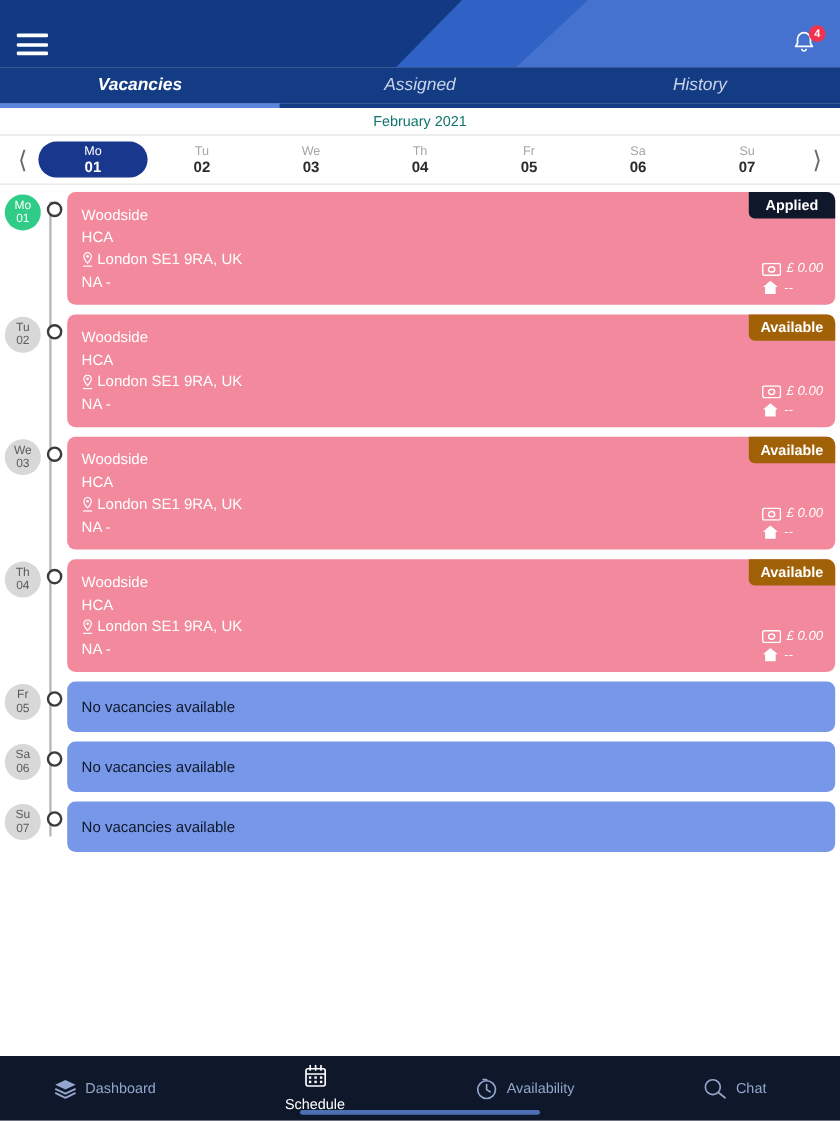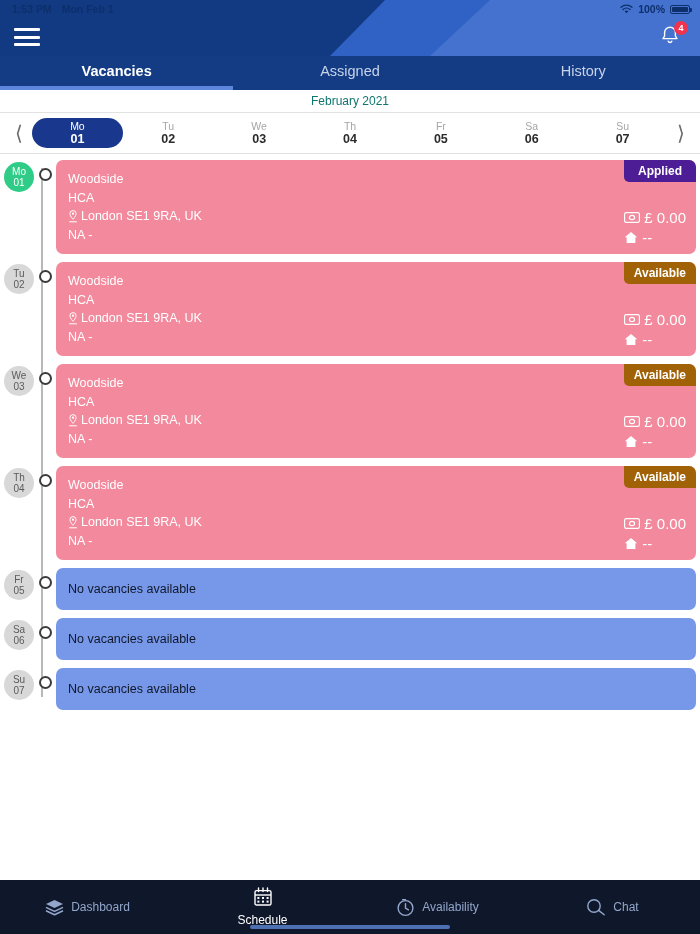--- a/index.html
+++ b/index.html
@@ -137,20 +137,21 @@
   }
   .tab {
     flex: 1;
     display: flex;
     align-items: center;
     justify-content: center;
     color: #c8d3ea;
     font-size: 14.5px;
     cursor: pointer;
     position: relative;
+    font-style: italic;
   }
   .tab.active {
     color: #ffffff;
     font-weight: bold;
   }
   .tab.active::after {
     content: "";
     position: absolute;
     bottom: -4px; left: 0; right: 0;
     height: 4px;
@@ -305,38 +306,39 @@
     padding: 0 10px;
     border-top-right-radius: 7px;
     border-bottom-left-radius: 5px;
     display: flex;
     align-items: center;
     justify-content: center;
     color: #ffffff;
     font-size: 12px;
     font-weight: bold;
   }
-  .badge.applied { background: #4c1d95; }
+  .badge.applied { background: #0f172a; }
   .badge.available { background: #a16207; }
 
   .card-meta {
     position: absolute;
     right: 10px;
     bottom: 8px;
     display: flex;
     flex-direction: column;
     align-items: flex-start;
     gap: 3px;
   }
   .meta-line {
     display: flex;
     align-items: center;
     gap: 4px;
     color: #ffffff;
-    font-size: 15px;
+    font-size: 11px;
+    font-style: italic;
   }
 
   .icon-svg { display: block; }
 
   
   .bottom-nav {
     height: 54px;
     background: #0f172a;
     display: flex;
     align-items: center;
@@ -367,39 +369,20 @@
 </style>
 </head>
 <body>
 
 <div class="app">
 
   <div class="header">
     <div class="header-shape-a"></div>
     <div class="header-shape-b"></div>
 
-    <div class="statusbar">
-      <div class="status-left">
-        <span>1:53 PM</span>
-        <span>Mon Feb 1</span>
-      </div>
-      <div class="status-right">
-        <span>
-          <svg class="icon-svg" width="13" height="10" viewBox="0 0 13 10">
-            <path d="M6.5 9.3 L4.6 7.2 a2.9 2.9 0 0 1 3.8 0 Z" fill="#0d2f6b"></path>
-            <path d="M2.9 5.5 a5.3 5.3 0 0 1 7.2 0" stroke="#0d2f6b" stroke-width="1.3" fill="none" stroke-linecap="round"></path>
-            <path d="M1 3.3 a8.2 8.2 0 0 1 11 0" stroke="#0d2f6b" stroke-width="1.3" fill="none" stroke-linecap="round"></path>
-          </svg>
-        </span>
-        <span>100%</span>
-        <span class="battery-shell">
-          <span class="battery-fill"></span>
-        </span>
-      </div>
-    </div>
 
     <div class="header-row">
       <div class="hamburger">
         <span></span>
           <span></span>
           <span></span>
       </div>
       <div class="bell-wrap">
         <span>
           <svg class="icon-svg" width="24" height="24" viewBox="0 0 24 24">

